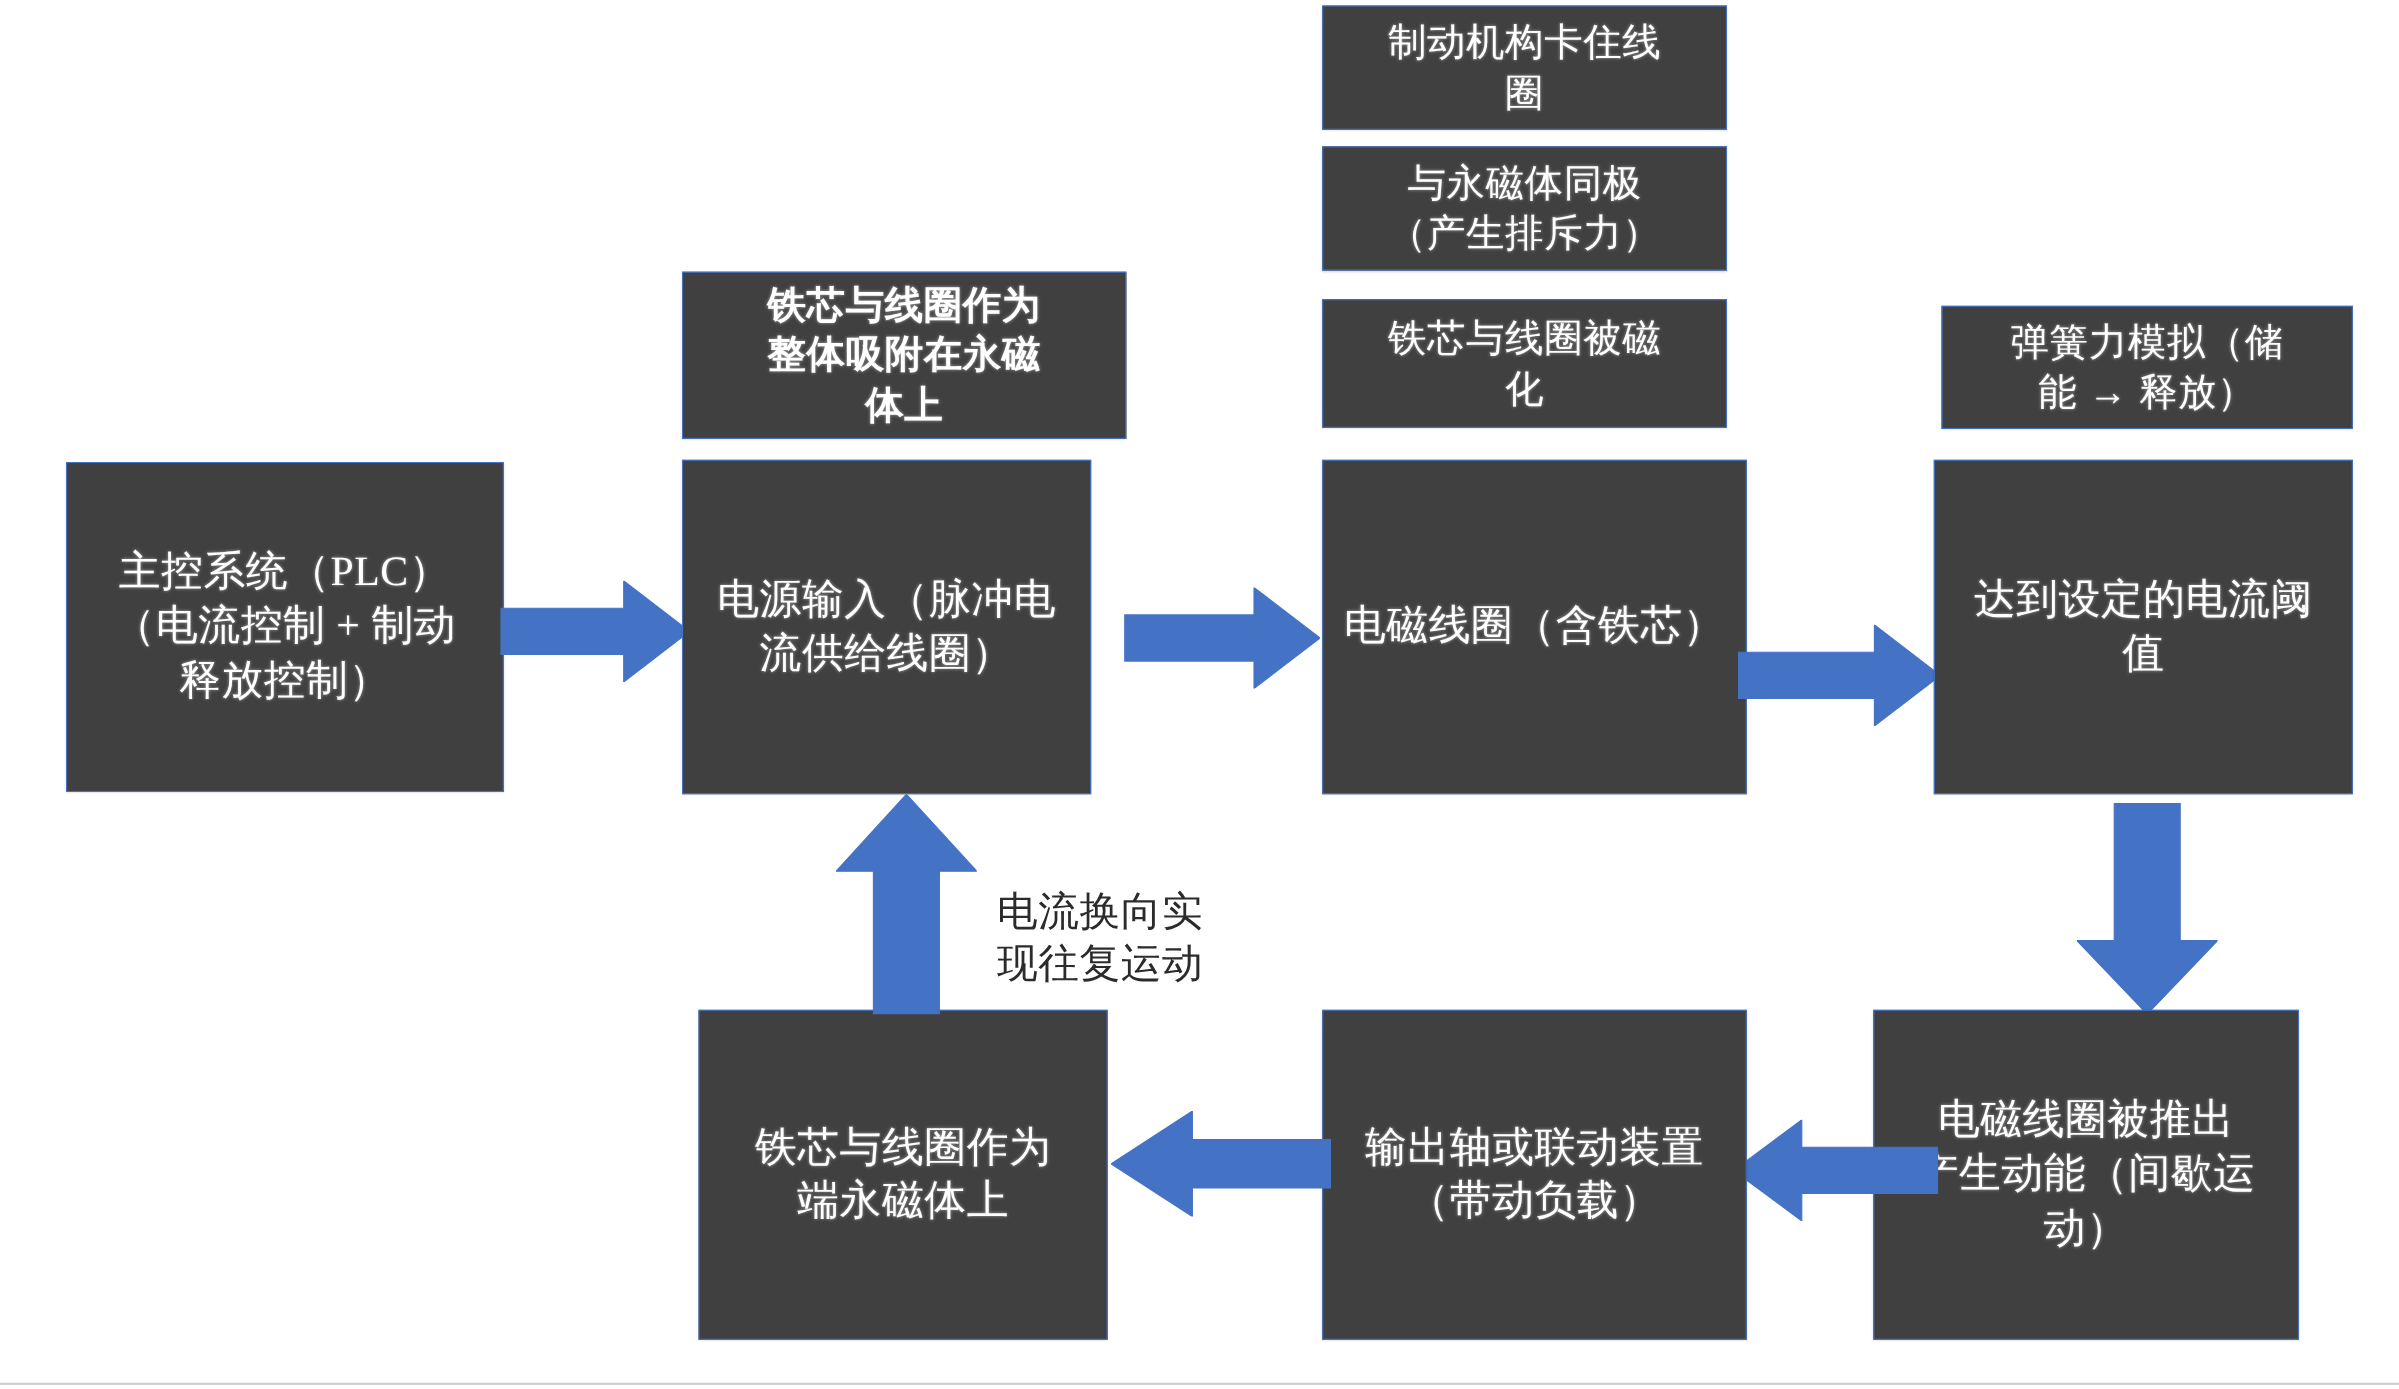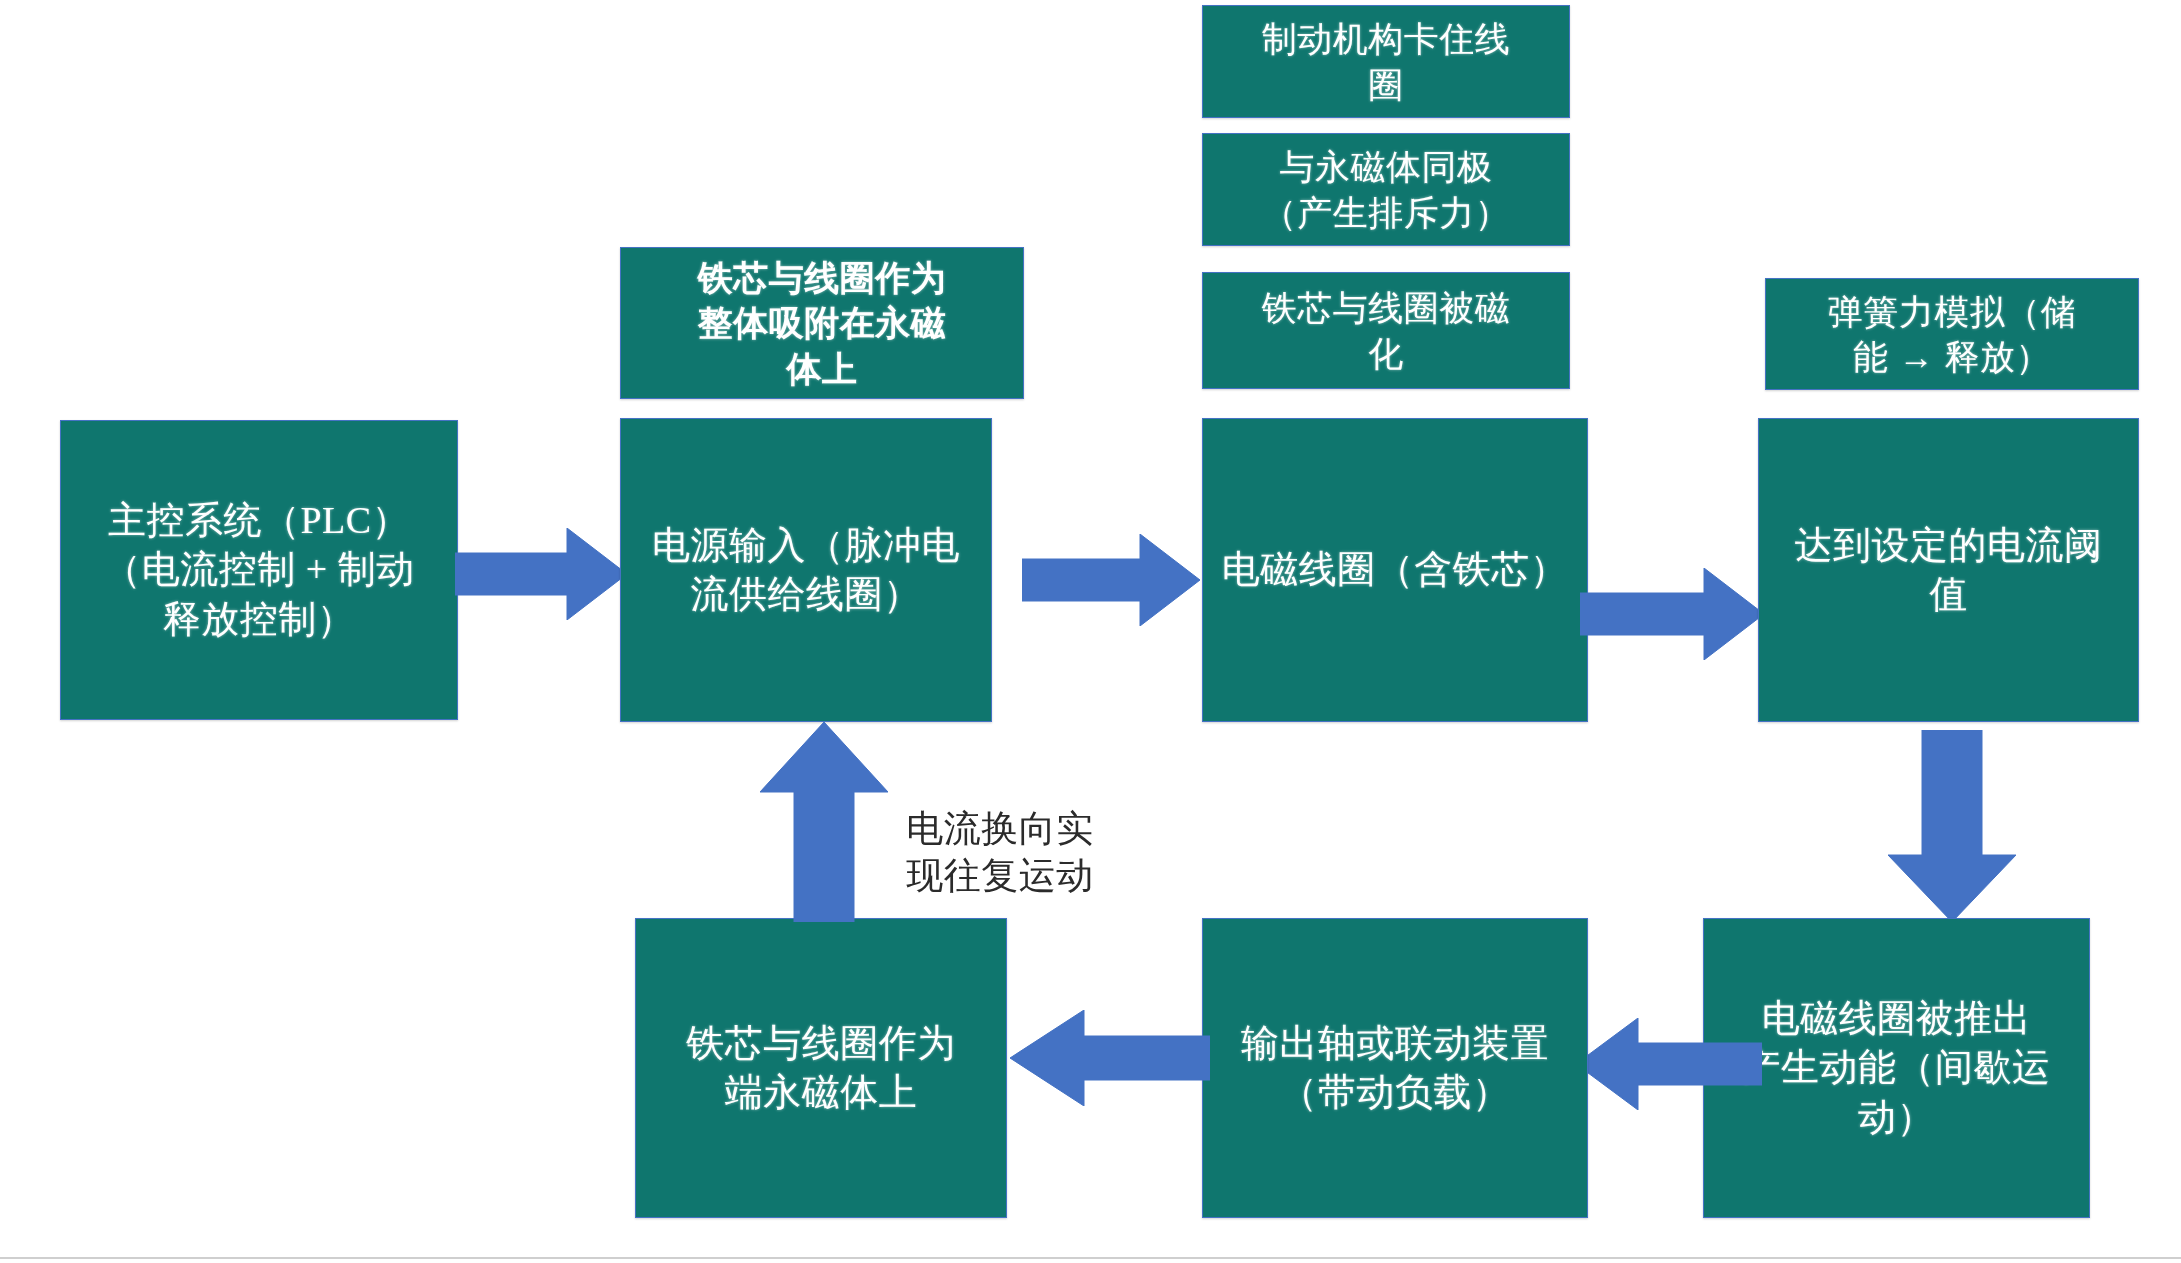--- a/index.html
+++ b/index.html
@@ -4,21 +4,21 @@
 <style>
   html,body{margin:0;padding:0;background:#ffffff;}
   body{width:2181px;height:1263px;position:relative;overflow:hidden;
        font-family:"Liberation Sans","DejaVu Sans",sans-serif;}
 
   #canvas{position:absolute;left:0;top:0;width:2181px;height:1263px;}
 
   .node{
     position:absolute;
     box-sizing:border-box;
-    background:#0f766e;
+    background:#404040;
     border:1px solid #4472C4;
     color:#ffffff;
     display:flex;
     align-items:center;
     justify-content:center;
     text-align:center;
     line-height:1.30;
     letter-spacing:0.5px;
     font-weight:400;
     padding:2px 8px;

